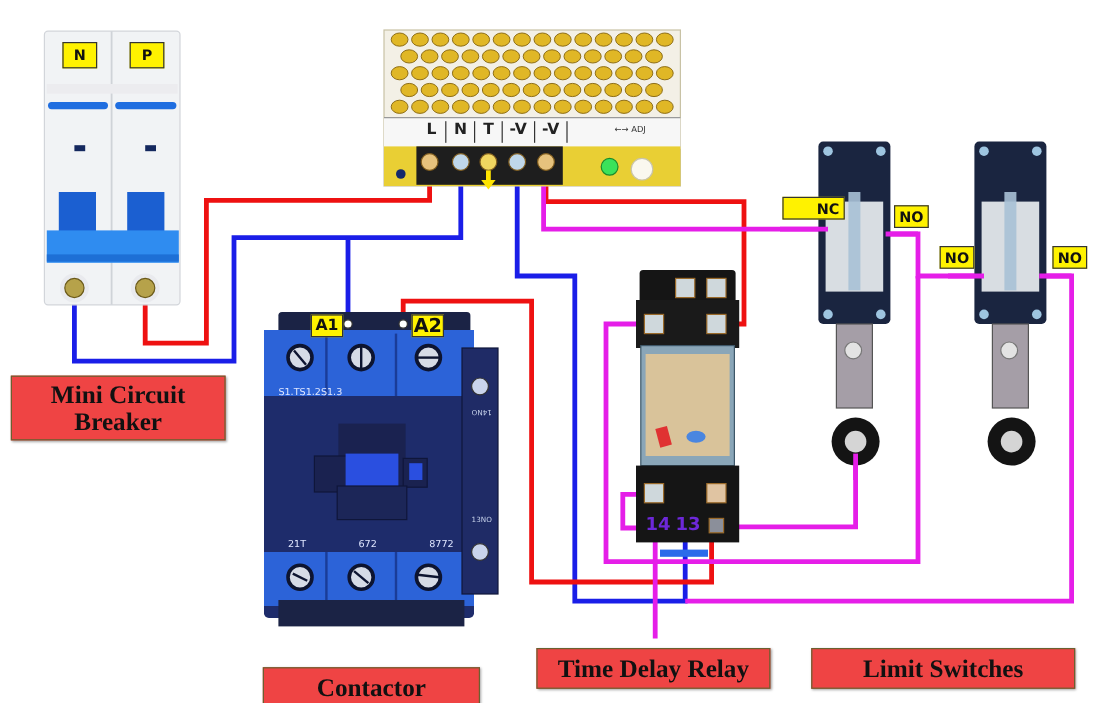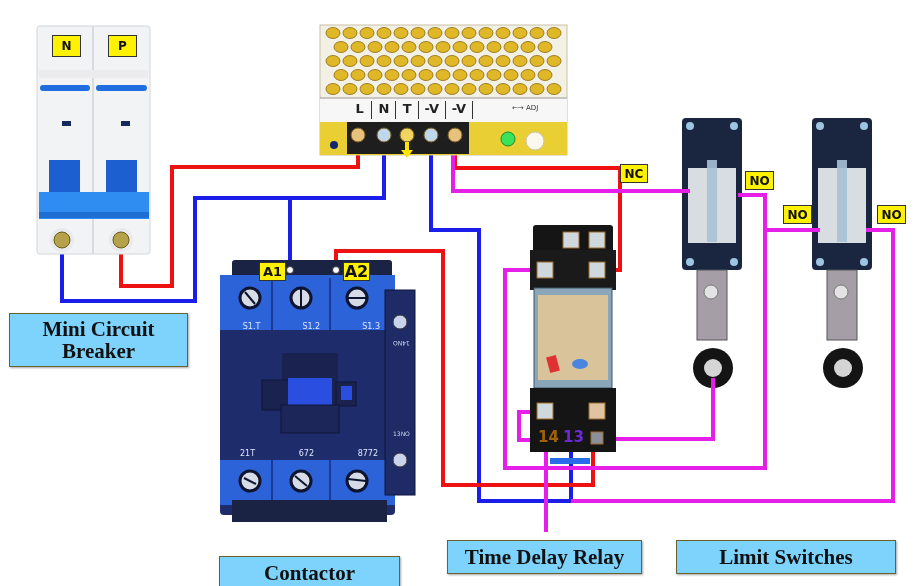--- a/index.html
+++ b/index.html
@@ -1,20 +1,20 @@
 <!DOCTYPE html>
 <html><head>
 <meta charset="utf-8">
 <style>
   html, body { margin:0; padding:0; background:#ffffff; }
   body { width:921px; height:586px; position:relative; overflow:hidden; font-family:"Liberation Serif", serif; }
   .abs { position:absolute; }
   svg { position:absolute; left:0; top:0; }
   .label-box {
-    position:absolute; background:#7dd3fc; border:1.5px solid #6b6030;
+    position:absolute; background:#ef4444; border:1.5px solid #6b6030;
     box-shadow:1px 1px 2px rgba(0,0,0,.35);
     display:flex; align-items:center; justify-content:center; text-align:center;
     font-family:"Liberation Serif", serif; font-weight:bold; color:#111; font-size:21px; line-height:22px;
   }
   .tag {
     position:absolute; background:#fff200; border:1.5px solid #333;
     font-family:"DejaVu Sans", sans-serif; font-weight:bold; font-size:12px; color:#111;
     display:flex; align-items:center; justify-content:center;
   }
   .term-text { font-family:"DejaVu Sans", sans-serif; font-weight:bold; }
@@ -229,21 +229,21 @@
     <circle cx="290" cy="270" r="3.5" fill="#fff" stroke="#333"></circle>
     <circle cx="336" cy="270" r="3.5" fill="#fff" stroke="#333"></circle>
   </g>
 </svg>
 <div class="tag" style="left:259px;top:262px;width:25px;height:17px;font-size:13px;">
     <span>A1</span>
   </div>
 <div class="tag" style="left:343px;top:262px;width:25px;height:17px;font-size:16px;">
     <span>A2</span>
   </div>
-<div class="abs" style="left:232px;top:322px;width:148px;display:flex;justify-content:flex-end;font-family:'DejaVu Sans',sans-serif;font-size:8px;color:#dfe6ff;gap:42px;">
+<div class="abs" style="left:232px;top:322px;width:148px;display:flex;justify-content:flex-start;font-family:'DejaVu Sans',sans-serif;font-size:8px;color:#dfe6ff;">
   <span>S1.T</span>
   <span>S1.2</span>
   <span>S1.3</span>
 </div>
 <div class="abs" style="left:240px;top:449px;width:138px;display:flex;justify-content:space-between;font-family:'DejaVu Sans',sans-serif;font-size:8px;color:#dfe6ff;text-align:right;">
   <span>21T</span>
   <span>672</span>
   <span>8772</span>
 </div>
 <div class="abs" style="left:393px;top:340px;font-family:'DejaVu Sans',sans-serif;font-size:6px;color:#c9d4ec;transform:rotate(180deg);">14NO</div>
@@ -263,21 +263,21 @@
       <rect x="563" y="232" width="16" height="16" fill="#cfd8dc"></rect>
       <rect x="589" y="232" width="16" height="16" fill="#cfd8dc"></rect>
       <rect x="537" y="262" width="16" height="16" fill="#cfd8dc"></rect>
       <rect x="589" y="262" width="16" height="16" fill="#cfd8dc"></rect>
       <rect x="537" y="403" width="16" height="16" fill="#cfd8dc"></rect>
       <rect x="589" y="403" width="16" height="16" fill="#e0c4a2"></rect>
       <rect x="591" y="432" width="12" height="12" fill="#8b8f9a"></rect>
     </g>
   </g>
 </svg>
-<div class="abs term-text" style="left:538px;top:428px;font-size:15px;color:#a16207;">14</div>
+<div class="abs term-text" style="left:538px;top:428px;font-size:15px;color:#6d28d9;">14</div>
 <div class="abs term-text" style="left:563px;top:428px;font-size:15px;color:#6d28d9;">13</div>
 
 <svg width="921" height="586" style="pointer-events:none">
   <g>
     <rect x="682" y="118" width="60" height="152" rx="4" fill="#1a2540"></rect>
     <rect x="688" y="168" width="48" height="75" fill="#d8dde2"></rect>
     <rect x="707" y="160" width="10" height="82" fill="#a9c1d6" opacity="0.9"></rect>
     <circle cx="690" cy="126" r="4" fill="#9ec5e0"></circle>
     <circle cx="734" cy="126" r="4" fill="#9ec5e0"></circle>
     <circle cx="690" cy="262" r="4" fill="#9ec5e0"></circle>
@@ -302,21 +302,21 @@
   </g>
 
   <g fill="none" stroke="#e51ee8" stroke-width="4">
     <polyline points="650,191 690,191"></polyline>
     <polyline points="738,195 765,195"></polyline>
     <polyline points="790,230 820,230"></polyline>
     <polyline points="866,230 893,230"></polyline>
     <polyline points="713,378 713,400"></polyline>
   </g>
 </svg>
-<div class="tag" style="left:620px;top:164px;width:26px;height:17px;">
+<div class="tag" style="left:652px;top:164px;width:26px;height:17px;padding-left:24px;">
     <span>NC</span>
   </div>
 <div class="tag" style="left:745px;top:171px;width:27px;height:17px;">
     <span>NO</span>
   </div>
 <div class="tag" style="left:783px;top:205px;width:27px;height:17px;">
     <span>NO</span>
   </div>
 <div class="tag" style="left:877px;top:205px;width:27px;height:17px;">
     <span>NO</span>

